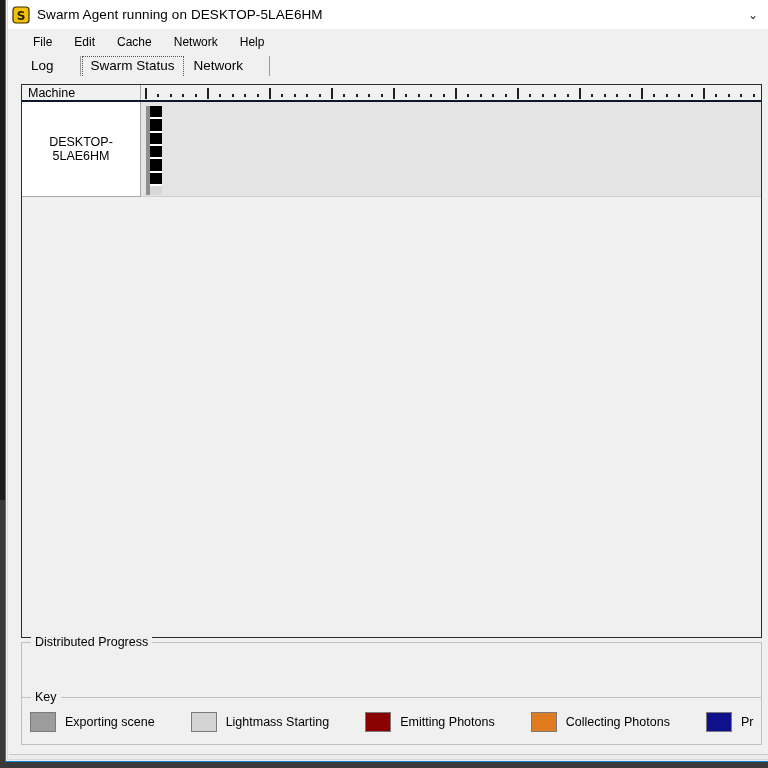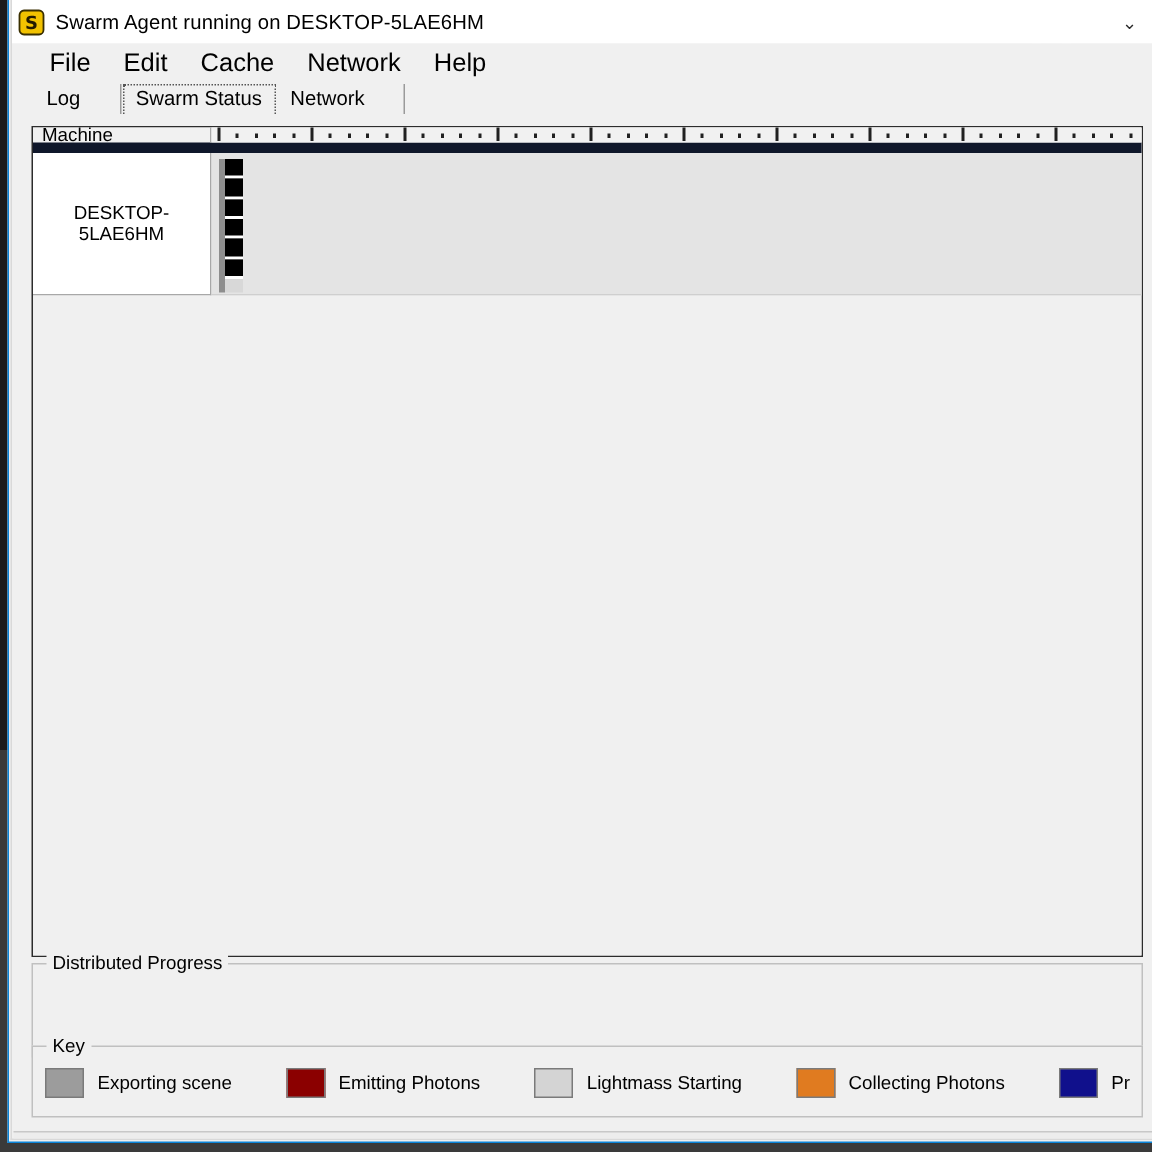--- a/index.html
+++ b/index.html
@@ -116,21 +116,21 @@
   #menubar {
     height: 25px;
     background: #f0f0f0;
     display: flex;
     align-items: center;
     padding-left: 14px;
     position: relative;
     z-index: 3;
   }
   .menu-item {
-    font-size: 17px;
+    font-size: 12px;
     color: #000;
     padding: 3px 11px;
     white-space: nowrap;
   }
 
   
   #tabstrip {
     position: relative;
     height: 22px;
     background: #f0f0f0;
@@ -168,21 +168,21 @@
     height: 554px;
     border: 1px solid #2c2c2c;
     box-sizing: border-box;
     background: #f0f0f0;
   }
 
   #header-row {
     display: flex;
     height: 17px;
     background: #f1f1f1;
-    border-bottom: 7px solid #0f172a;
+    border-bottom: 2px solid #0f172a;
     box-sizing: border-box;
   }
   #machine-col-header {
     width: 119px;
     box-sizing: border-box;
     border-right: 1px solid #a8a8a8;
     font-size: 12.5px;
     color: #000;
     padding-left: 6px;
     display: flex;
@@ -498,27 +498,27 @@
     <div class="groupbox" id="key-group">
       <span class="legend">Key</span>
       <div id="key-items">
 
         <div class="key-item">
           <span class="key-swatch" style="background: rgb(156, 156, 156);"></span>
           <span class="key-label">Exporting scene</span>
         </div>
 
         <div class="key-item">
+          <span class="key-swatch" style="background: rgb(212, 212, 212);"></span>
+          <span class="key-label">Lightmass Starting</span>
+        </div>
+
+        <div class="key-item">
           <span class="key-swatch" style="background: rgb(139, 0, 0);"></span>
           <span class="key-label">Emitting Photons</span>
-        </div>
-
-        <div class="key-item">
-          <span class="key-swatch" style="background: rgb(212, 212, 212);"></span>
-          <span class="key-label">Lightmass Starting</span>
         </div>
 
         <div class="key-item">
           <span class="key-swatch" style="background: rgb(224, 123, 32);"></span>
           <span class="key-label">Collecting Photons</span>
         </div>
 
         <div class="key-item">
           <span class="key-swatch" style="background: rgb(16, 16, 140);"></span>
           <span class="key-label">Pr</span>

